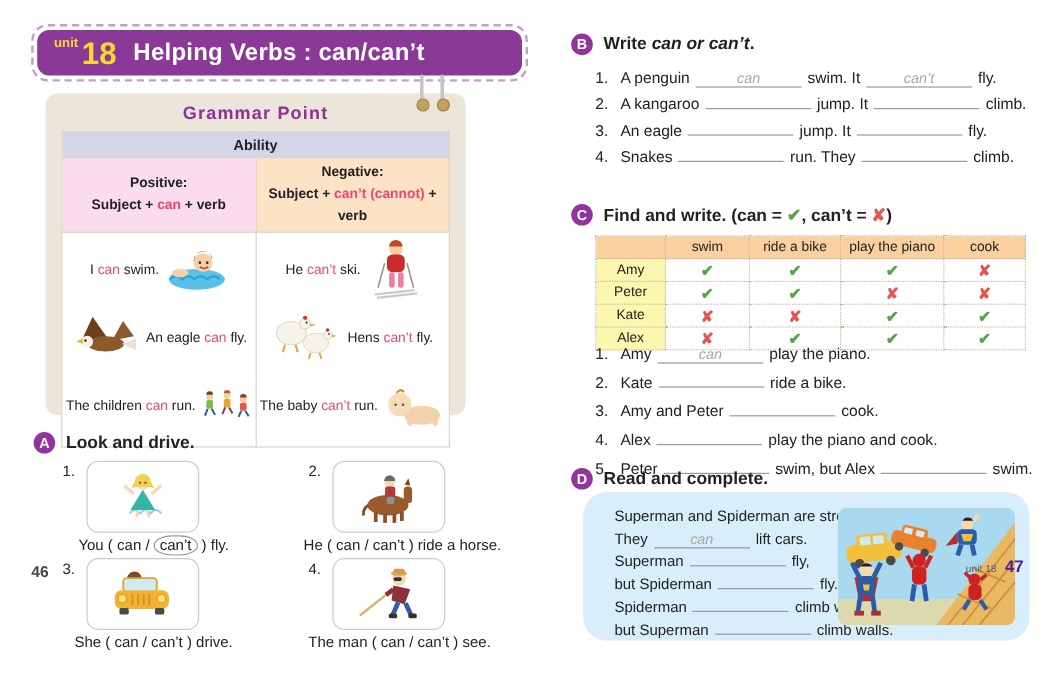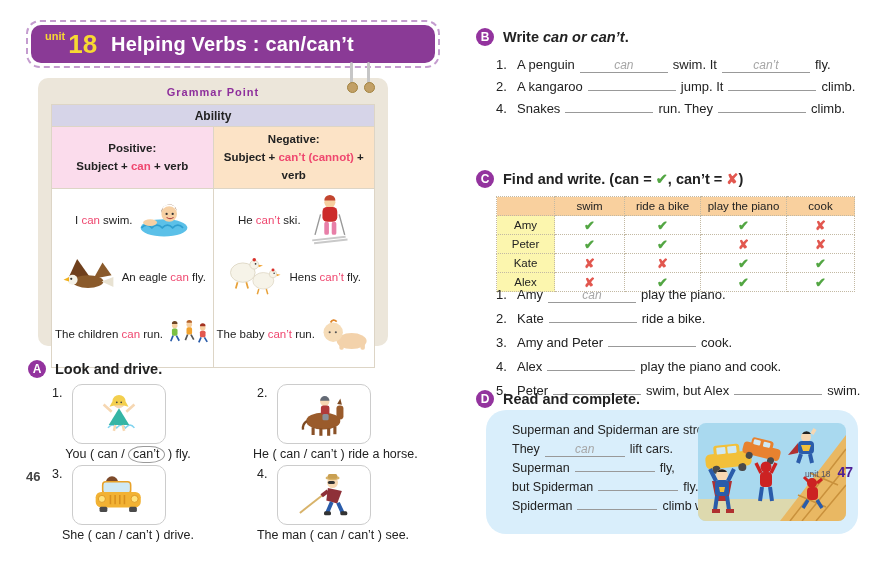--- a/index.html
+++ b/index.html
@@ -20,21 +20,21 @@
 
   
   .pins{position:absolute;left:350px;top:62px;display:flex;gap:14px;z-index:3;}
   .pin{width:3px;height:24px;background:#c6c6c6;position:relative;border-radius:2px;}
   .pin::after{content:'';position:absolute;bottom:-7px;left:-3px;width:9px;height:9px;
     border-radius:50%;background:#c2a066;border:1px solid #a3833f;}
 
   
   .grammar-box{position:absolute;left:38px;top:78px;width:350px;height:268px;
     background:#ece6da;border-radius:10px;}
-  .grammar-title{text-align:center;color:#8e2f9c;font-weight:bold;font-size:11px;
+  .grammar-title{text-align:center;color:#8e2f9c;font-weight:bold;font-size:15px;
     padding-top:8px;letter-spacing:1px;}
   table.gtable{border-collapse:collapse;table-layout:fixed;width:324px;margin:6px auto 0 auto;
     background:#fff;font-size:11.5px;}
   table.gtable td{border:1px solid #ddd5c6;}
   td.ability{background:#d6d4e8;text-align:center;font-weight:bold;height:19px;font-size:12px;}
   td.pos-head{background:#fbdcec;text-align:center;font-weight:bold;padding:4px 2px;line-height:1.55;}
   td.neg-head{background:#fce3c6;text-align:center;font-weight:bold;padding:4px 2px;line-height:1.55;}
   .red{color:#ef476f;}
   td.excell{vertical-align:top;height:174px;padding:2px 3px;}
   .ex-row{display:flex;align-items:center;justify-content:center;gap:5px;height:57px;}
@@ -319,20 +319,21 @@
 
   <div class="page page-right">
 
     <div class="sec-head" style="left:36px;top:28px;">
       <span class="badge">B</span>
       <span class="sec-title"><span>Write </span><i>can or can’t</i><span>.</span></span>
     </div>
     <div class="ex-lines" style="left:56px;top:54px;line-height:22px;">
       <div class="line"><span class="num">1.</span><span>A penguin</span><span class="blank">can</span><span>swim. It</span><span class="blank">can’t</span><span>fly.</span></div>
       <div class="line"><span class="num">2.</span><span>A kangaroo</span><span class="blank"></span><span>jump. It</span><span class="blank"></span><span>climb.</span></div>
+      <div class="line"><span class="num">3.</span><span>An eagle</span><span class="blank"></span><span>jump. It</span><span class="blank"></span><span>fly.</span></div>
       <div class="line"><span class="num">4.</span><span>Snakes</span><span class="blank"></span><span>run. They</span><span class="blank"></span><span>climb.</span></div>
     </div>
 
     <div class="sec-head" style="left:36px;top:170px;">
       <span class="badge">C</span>
       <span class="sec-title"><span>Find and write. (can = </span><span class="ck">✔</span><span>, can’t = </span><span class="cx">✘</span><span>)</span></span>
     </div>
 
     <table class="ctable">
       <colgroup>
@@ -394,20 +395,21 @@
       <span class="sec-title">Read and complete.</span>
     </div>
 
     <div class="d-box">
       <div class="d-lines">
         <div class="line">Superman and Spiderman are strong.</div>
         <div class="line"><span>They</span><span class="blank blank-sm">can</span><span>lift cars.</span></div>
         <div class="line"><span>Superman</span><span class="blank blank-sm"></span><span>fly,</span></div>
         <div class="line"><span>but Spiderman</span><span class="blank blank-sm"></span><span>fly.</span></div>
         <div class="line"><span>Spiderman</span><span class="blank blank-sm"></span><span>climb walls,</span></div>
+        <div class="line"><span>but Superman</span><span class="blank blank-sm"></span><span>climb walls.</span></div>
       </div>
       <div class="d-illu">
         <svg width="148" height="98" viewBox="0 0 148 98">
           <rect width="148" height="98" fill="#a9d9ef"></rect>
           <rect y="76" width="148" height="22" fill="#ddd9ae"></rect>
           <polygon points="82,98 148,12 148,98" fill="#e9b863"></polygon>
           <path d="M92 98 L148 26 M104 98 L148 44 M118 98 L148 62 M100 72 L128 84 M112 50 L140 62" stroke="#c9913c" stroke-width="1.5" fill="none"></path>
           <g transform="translate(6,24) rotate(-6)">
             <rect x="0" y="8" width="46" height="15" rx="5" fill="#f2c03a"></rect>
             <rect x="9" y="0" width="26" height="11" rx="3" fill="#f2c03a"></rect>

